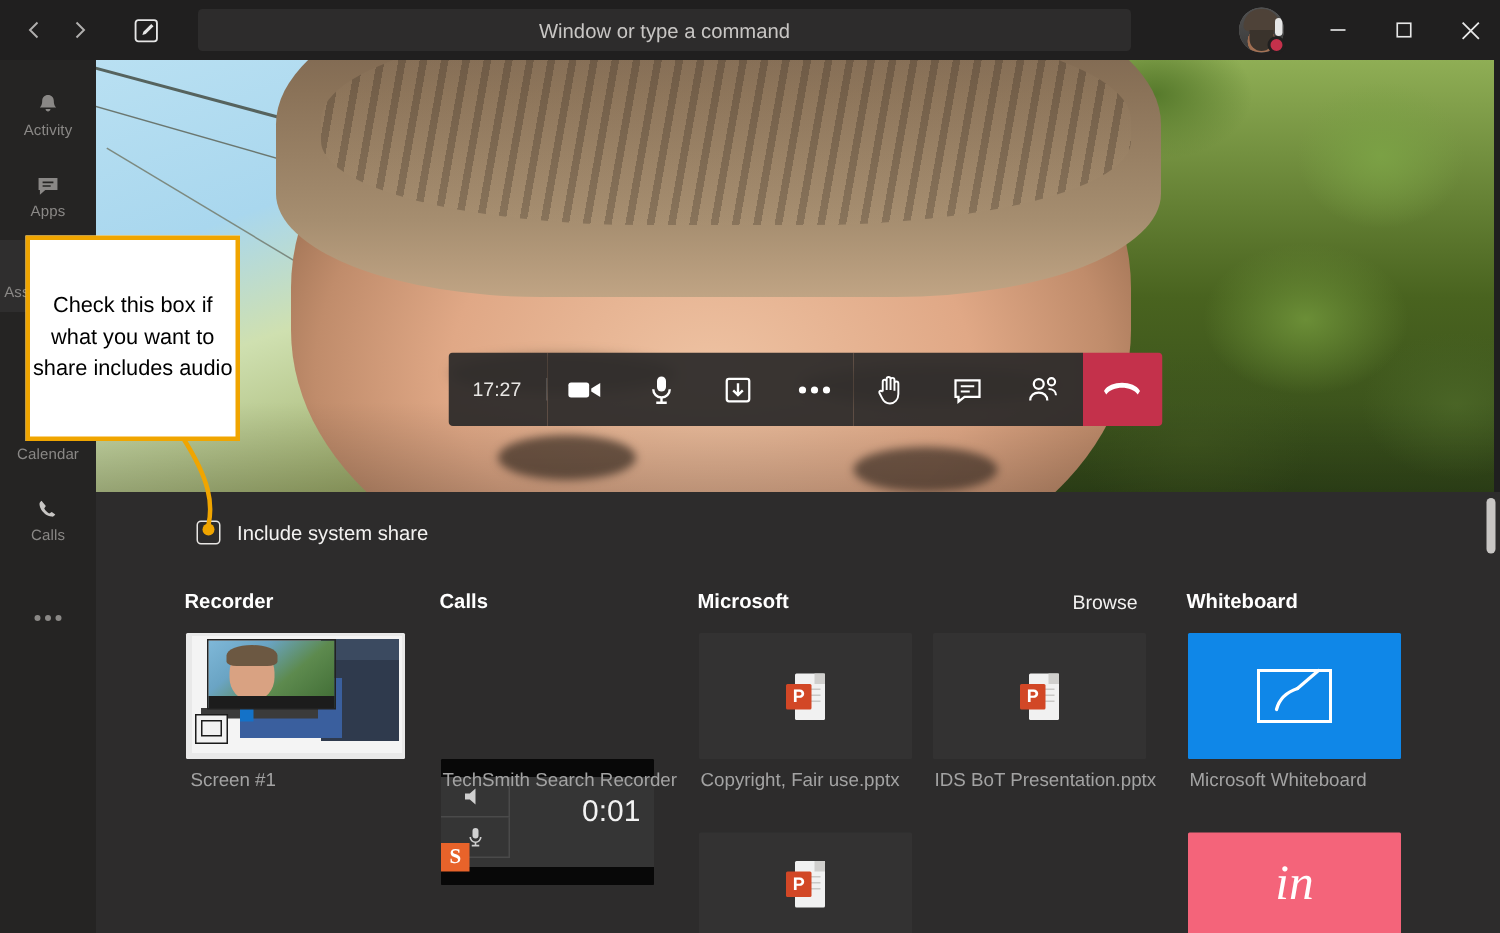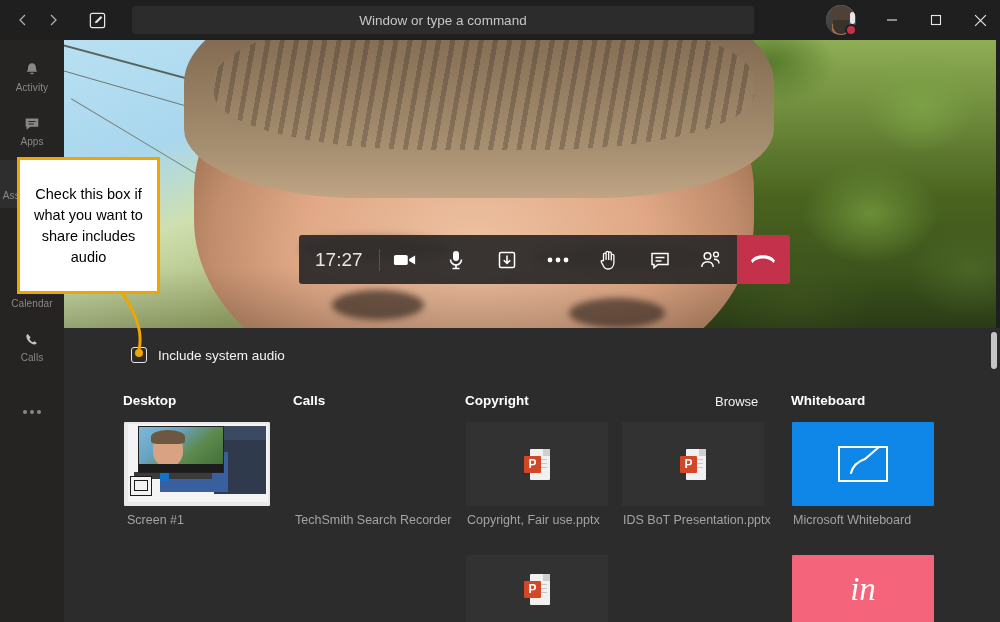--- a/index.html
+++ b/index.html
@@ -141,21 +141,21 @@
   }
 
   
   .callbar {
     position: absolute; left: 299px; top: 235px; height: 49px;
     display: flex; align-items: stretch; z-index: 14;
     border-radius: 3px; overflow: hidden;
   }
   .cb-seg { background: rgba(41,40,40,.92); display:flex; align-items:center; }
   .cb-timer {
-    padding: 0 16px; color: #e8e6e4; font-size: 19px;
+    padding: 0 16px; color: #e8e6e4; font-size: 13px;
     border-right: 1px solid rgba(255,255,255,.16);
   }
   .cb-btn {
     width: 51px; display: flex; align-items: center; justify-content: center;
     color: #fff;
   }
   .cb-hang {
     width: 53px; display: flex; align-items: center; justify-content: center;
     background: #c4314b; color: #fff;
   }
@@ -280,21 +280,21 @@
   }
   .scrollbar-thumb {
     position: absolute; left: 3px; top: 4px; width: 6px; height: 37px;
     background: #c8c6c4; border-radius: 3px;
   }
 
   
   .callout {
     position: absolute; left: 17px; top: 157px; width: 143px; height: 137px;
     background: #ffffff; border: 3px solid #f0a500; z-index: 60;
-    display: flex; align-items: center; justify-content: center; padding: 6px 10px;
+    display: flex; align-items: center; justify-content: center; padding: 6px 0;
   }
   .callout .ctext {
     color: #000; font-size: 14.5px; line-height: 21px; text-align: center;
   }
   .callout-svg { position: absolute; left: 0; top: 0; width: 1000px; height: 622px; z-index: 59; pointer-events: none; }
 </style>
 </head>
 <body>
 
 <div id="app">
@@ -483,26 +483,26 @@
       <svg width="26" height="16" viewBox="0 0 26 16">
           <path d="M2.5 11c4-6 17-6 21 0l1.5-2.4C21 1.4 5 1.4 1 8.6z" fill="#fff"></path>
         </svg>
     </div>
   </div>
 
   <div class="tray">
 
     <div class="audio-row">
       <div class="cbx"></div>
-      <span class="txt">Include system audio</span>
-    </div>
-
-    <div class="col-head" style="left:59px;  top:65px">Desktop</div>
+      <span class="txt">Include system share</span>
+    </div>
+
+    <div class="col-head" style="left:59px;  top:65px">Recorder</div>
     <div class="col-head" style="left:229px; top:65px">Calls</div>
-    <div class="col-head" style="left:401px; top:65px">Copyright</div>
+    <div class="col-head" style="left:401px; top:65px">Microsoft</div>
     <div class="browse-link" style="left:651px; top:66px">Browse</div>
     <div class="col-head" style="left:727px; top:65px">Whiteboard</div>
 
     <div class="thumb screen1" style="left:60px; top:94px; width:146px; height:84px">
       <div class="s1-editor">
         <div class="s1-right">
             <div class="s1-rtop"></div>
           </div>
         <div class="s1-blue"></div>
         <div class="s1-timeline"></div>
@@ -510,20 +510,40 @@
         <div class="s1-vidwin">
           <div class="s1-face"></div>
             <div class="s1-hair"></div>
             <div class="s1-ctrl"></div>
         </div>
         <div class="s1-icon"></div>
       </div>
     </div>
     <div class="thumb-cap" style="left:63px; top:185px">Screen #1</div>
 
+    <div class="thumb snagit" style="left:230px; top:94px; width:142px; height:84px">
+      <div class="sn-top"></div>
+      <div class="sn-body">
+        <div class="sn-cell sn-c1">
+          <svg width="18" height="14" viewBox="0 0 18 14">
+              <path d="M2 5h3.2L9 1.6v10.8L5.2 9H2z" fill="#cfcfcf"></path>
+            </svg>
+        </div>
+        <div class="sn-cell sn-c2">
+          <svg width="12" height="15" viewBox="0 0 12 15">
+              <rect x="4" y="1" width="4" height="7" rx="2" fill="#cfcfcf"></rect>
+              <path d="M2.5 7a3.5 3.5 0 0 0 7 0" fill="none" stroke="#cfcfcf" stroke-width="1.1"></path>
+              <path d="M6 10.5v2M3.5 12.7h5" stroke="#cfcfcf" stroke-width="1.1"></path>
+            </svg>
+        </div>
+        <div class="sn-time">0:01</div>
+      </div>
+      <div class="sn-bot"></div>
+      <div class="sn-logo">S</div>
+    </div>
     <div class="thumb-cap" style="left:231px; top:185px">TechSmith Search Recorder</div>
 
     <div class="thumb pptx-tile" style="left:402px; top:94px; width:142px; height:84px">
       <div class="ppt-glyph">
         <div class="page"></div>
           <div class="fold"></div>
         <div class="bar b1"></div>
           <div class="bar b2"></div>
           <div class="bar b3"></div>
         <div class="badge">P</div>

